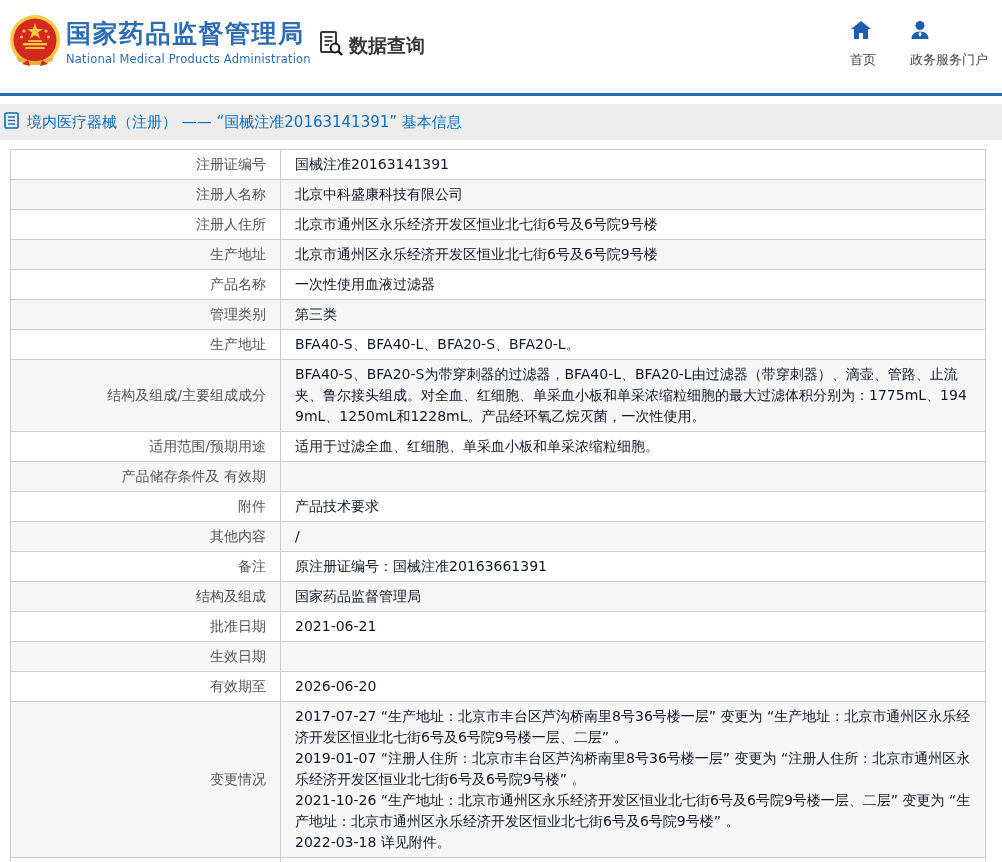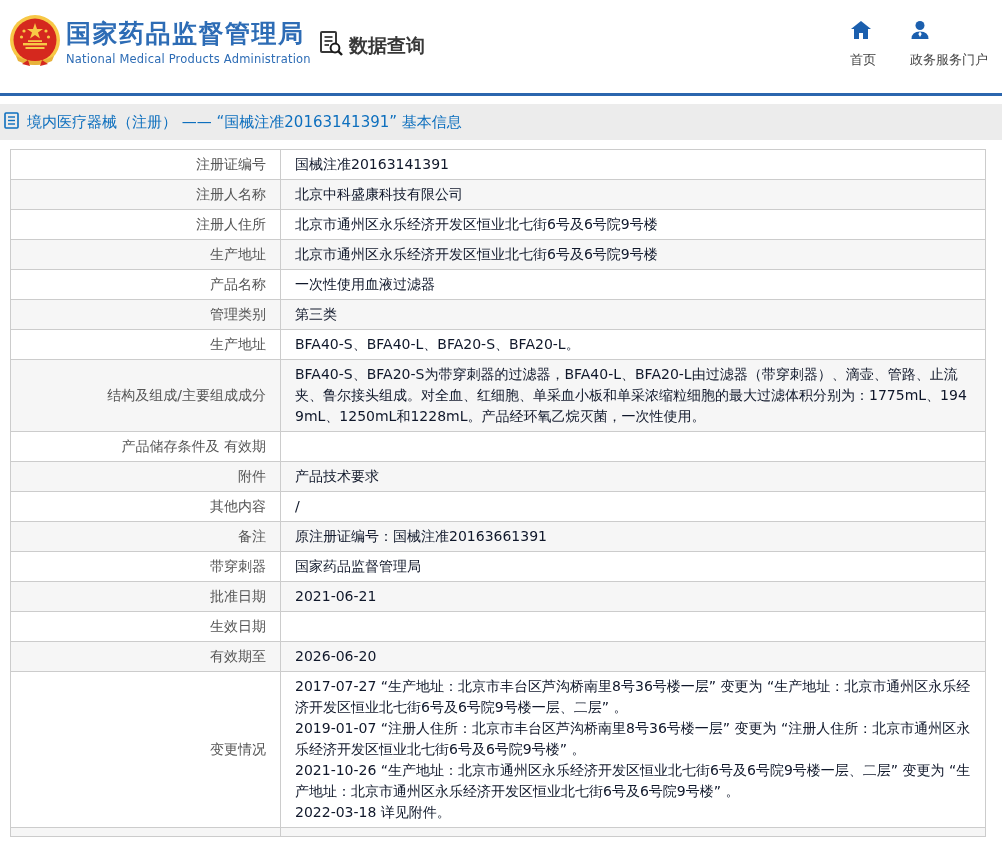--- a/index.html
+++ b/index.html
@@ -154,37 +154,41 @@
       </tr>
   <tr>
         <th>生产地址</th>
         <td>BFA40-S、BFA40-L、BFA20-S、BFA20-L。</td>
       </tr>
   <tr>
         <th>结构及组成/主要组成成分</th>
         <td>BFA40-S、BFA20-S为带穿刺器的过滤器，BFA40-L、BFA20-L由过滤器（带穿刺器）、滴壶、管路、止流夹、鲁尔接头组成。对全血、红细胞、单采血小板和单采浓缩粒细胞的最大过滤体积分别为：1775mL、1949mL、1250mL和1228mL。产品经环氧乙烷灭菌，一次性使用。</td>
       </tr>
   <tr>
+        <th>适用范围/预期用途</th>
+        <td>适用于过滤全血、红细胞、单采血小板和单采浓缩粒细胞。</td>
+      </tr>
+  <tr>
         <th>产品储存条件及 有效期</th>
         <td></td>
       </tr>
   <tr>
         <th>附件</th>
         <td>产品技术要求</td>
       </tr>
   <tr>
         <th>其他内容</th>
         <td>/</td>
       </tr>
   <tr>
         <th>备注</th>
         <td>原注册证编号：国械注准20163661391</td>
       </tr>
   <tr>
-        <th>带穿刺器</th>
+        <th>结构及组成</th>
         <td>国家药品监督管理局</td>
       </tr>
   <tr>
         <th>批准日期</th>
         <td>2021-06-21</td>
       </tr>
   <tr>
         <th>生效日期</th>
         <td></td>
       </tr>

